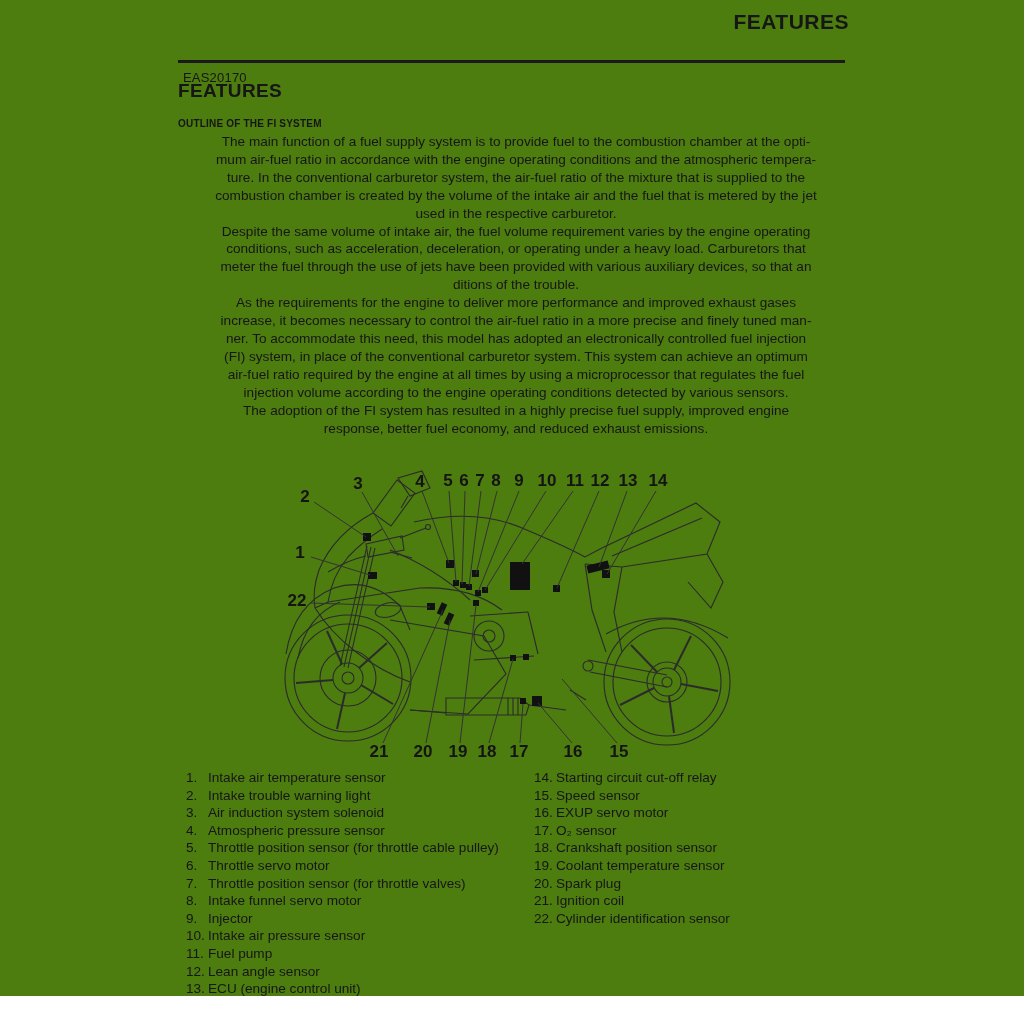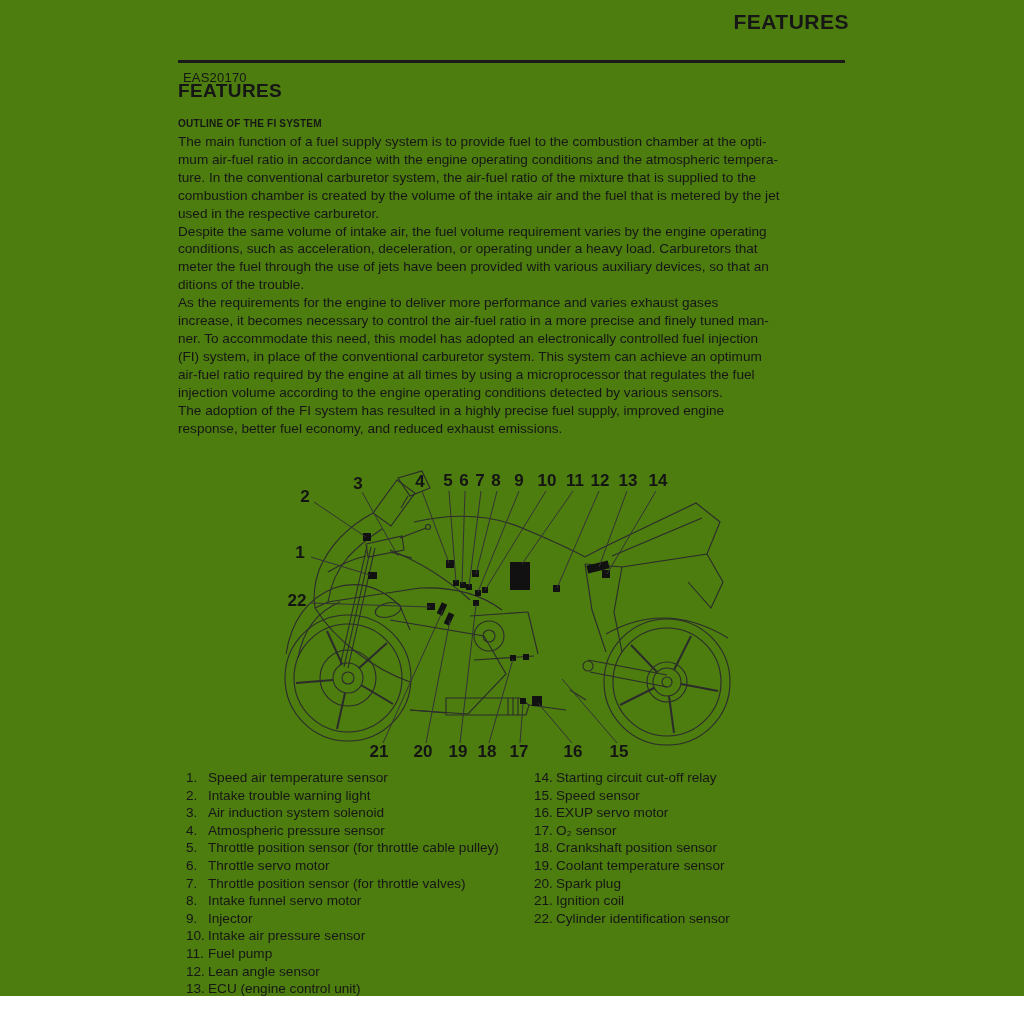--- a/index.html
+++ b/index.html
@@ -10,21 +10,21 @@
   }
   .running-header {
     position:absolute; top:10px; right:175px;
     font-size:21px; font-weight:bold; letter-spacing:0.5px;
   }
   .rule { position:absolute; left:178px; top:60px; width:667px; height:3px; background:#1a1a1a; }
   .doc-code { position:absolute; left:183px; top:70px; font-size:13px; letter-spacing:0.2px; }
   .chapter-title { position:absolute; left:178px; top:80px; font-size:19px; font-weight:bold; letter-spacing:0.4px; }
   .section-heading { position:absolute; left:178px; top:118px; font-size:10px; font-weight:bold; letter-spacing:0.2px; }
   .body-text { position:absolute; left:178px; top:133px; width:676px; font-size:13.6px; line-height:17.9px; }
-  .bline { white-space:nowrap; }
+  .bline { white-space:nowrap;text-align:center; }
 
   .diagram { position:absolute; left:270px; top:460px; width:504px; height:308px; }
   .diagram svg { position:absolute; left:0; top:0; }
   .co {
     position:absolute; transform:translate(-50%,-50%);
     font-size:17px; font-weight:bold; color:#141414; white-space:nowrap;
   }
 
   .parts-list-col { position:absolute; font-size:13.6px; line-height:17.6px; }
   .col-left  { left:186px; top:769px; width:336px; }
@@ -47,21 +47,21 @@
   <div class="body-text">
     <div class="bline">The main function of a fuel supply system is to provide fuel to the combustion chamber at the opti-</div>
     <div class="bline">mum air-fuel ratio in accordance with the engine operating conditions and the atmospheric tempera-</div>
     <div class="bline">ture. In the conventional carburetor system, the air-fuel ratio of the mixture that is supplied to the</div>
     <div class="bline">combustion chamber is created by the volume of the intake air and the fuel that is metered by the jet</div>
     <div class="bline">used in the respective carburetor.</div>
     <div class="bline">Despite the same volume of intake air, the fuel volume requirement varies by the engine operating</div>
     <div class="bline">conditions, such as acceleration, deceleration, or operating under a heavy load. Carburetors that</div>
     <div class="bline">meter the fuel through the use of jets have been provided with various auxiliary devices, so that an</div>
     <div class="bline">ditions of the trouble.</div>
-    <div class="bline">As the requirements for the engine to deliver more performance and varies exhaust gases</div>
+    <div class="bline">As the requirements for the engine to deliver more performance and improved exhaust gases</div>
     <div class="bline">increase, it becomes necessary to control the air-fuel ratio in a more precise and finely tuned man-</div>
     <div class="bline">ner. To accommodate this need, this model has adopted an electronically controlled fuel injection</div>
     <div class="bline">(FI) system, in place of the conventional carburetor system. This system can achieve an optimum</div>
     <div class="bline">air-fuel ratio required by the engine at all times by using a microprocessor that regulates the fuel</div>
     <div class="bline">injection volume according to the engine operating conditions detected by various sensors.</div>
     <div class="bline">The adoption of the FI system has resulted in a highly precise fuel supply, improved engine</div>
     <div class="bline">response, better fuel economy, and reduced exhaust emissions.</div>
   </div>
 
   <div class="diagram">
@@ -222,21 +222,21 @@
     <span class="co" style="left:217px;top:292px">18</span>
     <span class="co" style="left:188px;top:292px">19</span>
     <span class="co" style="left:153px;top:292px">20</span>
     <span class="co" style="left:109px;top:292px">21</span>
     <span class="co" style="left:27px;top:141px">22</span>
   </div>
 
   <div class="parts-list-col col-left">
     <div class="pl-row">
         <span class="pl-num">1.</span>
-        <span class="pl-label">Speed air temperature sensor</span>
+        <span class="pl-label">Intake air temperature sensor</span>
       </div>
     <div class="pl-row">
         <span class="pl-num">2.</span>
         <span class="pl-label">Intake trouble warning light</span>
       </div>
     <div class="pl-row">
         <span class="pl-num">3.</span>
         <span class="pl-label">Air induction system solenoid</span>
       </div>
     <div class="pl-row">

